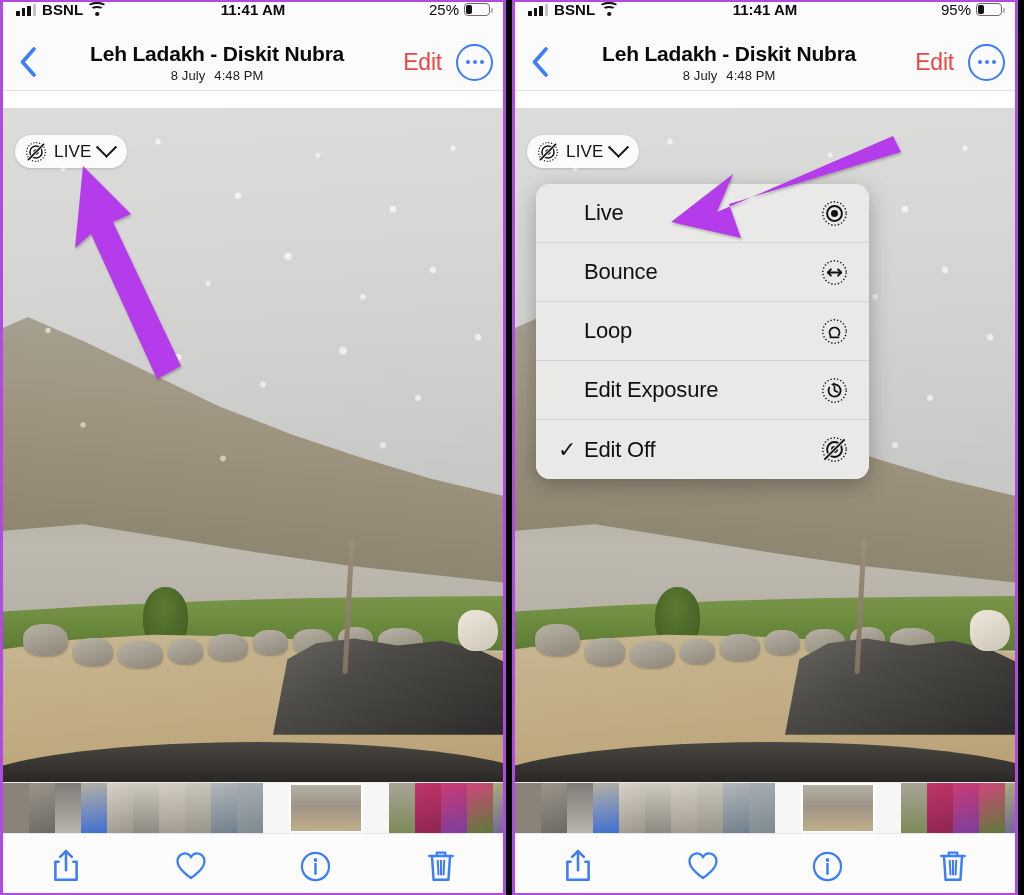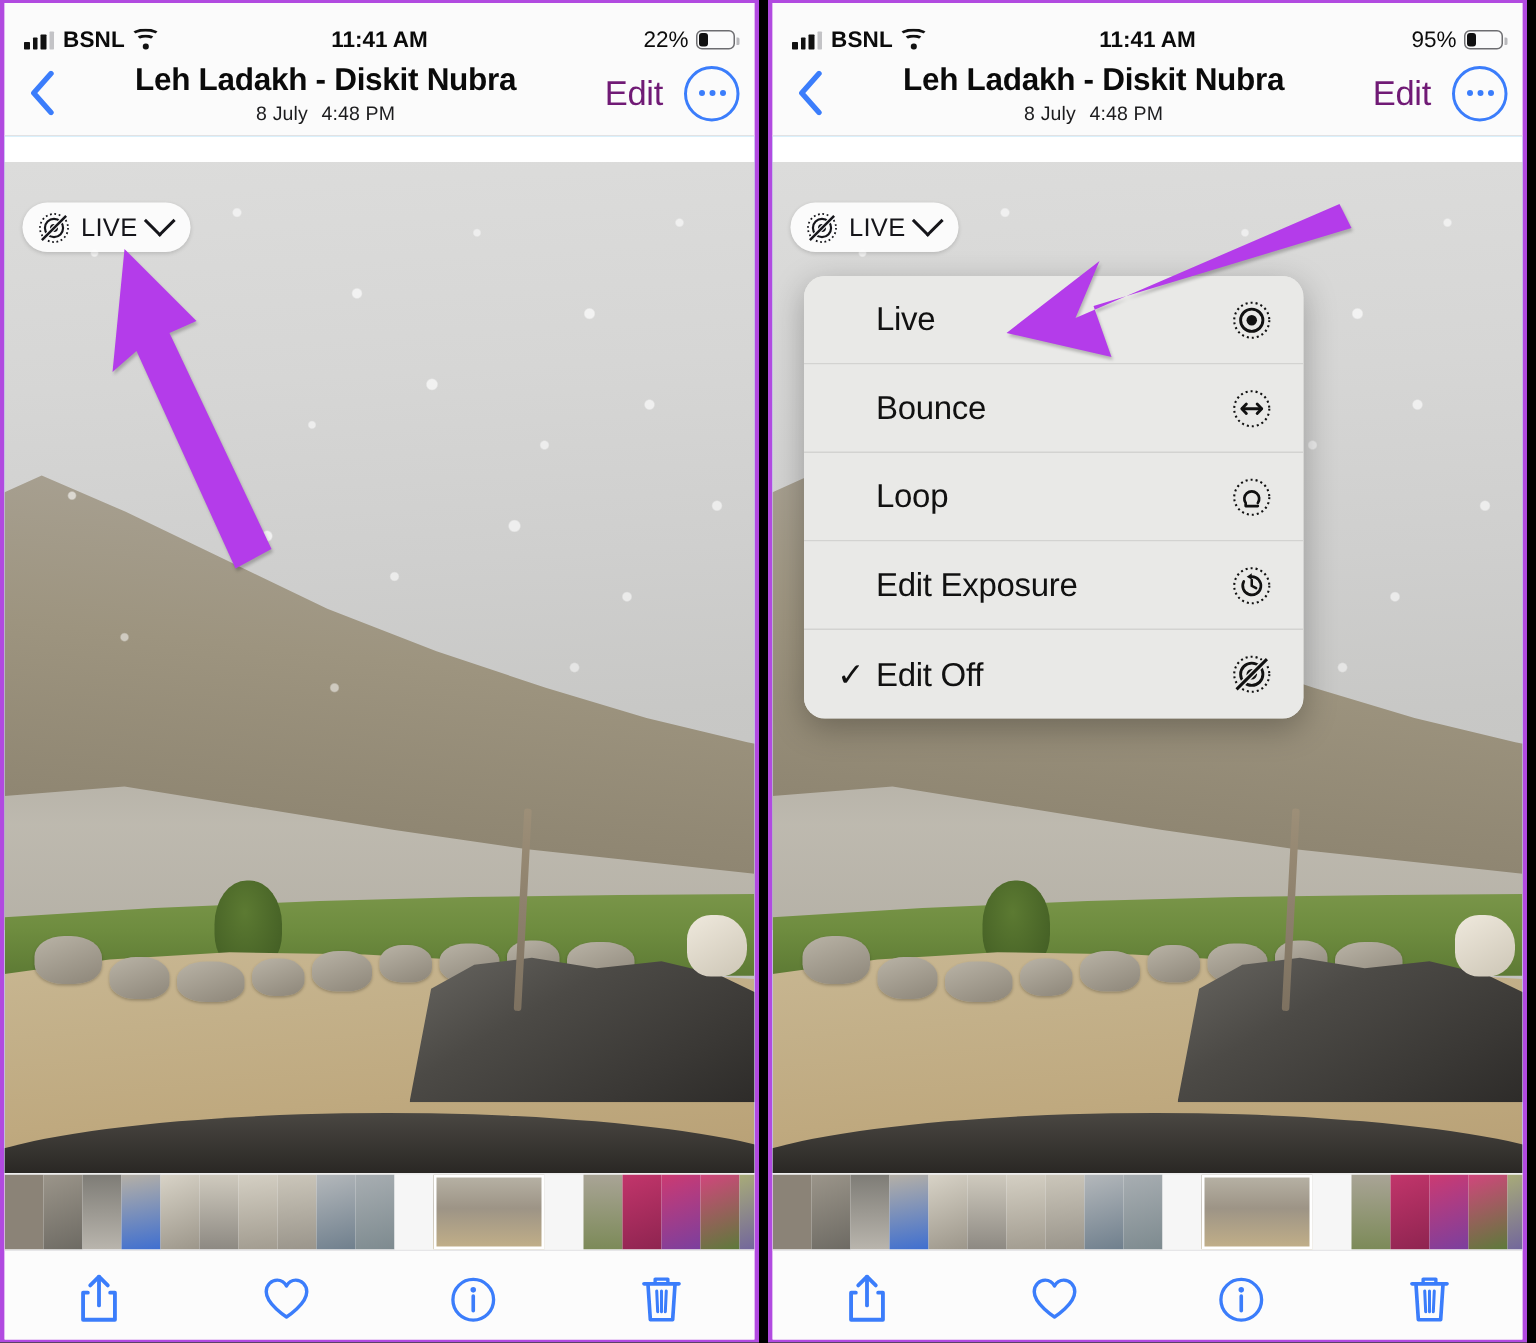--- a/index.html
+++ b/index.html
@@ -7,21 +7,21 @@
 
   .stage{position:relative;width:1024px;height:895px;display:flex;background:#000;}
 
   .panel{position:relative;width:506px;height:895px;box-sizing:border-box;
          border-left:3px solid #b14ae0;border-right:3px solid #b14ae0;
          border-top:2px solid #b14ae0;border-bottom:2px solid #b14ae0;
          background:#fff;overflow:hidden;}
   .panel.left{margin-right:6px;}
 
   
-  .statusbar{position:relative;height:30px;background:#fbfbfb;display:flex;align-items:flex-start;
+  .statusbar{position:relative;height:30px;background:#fbfbfb;display:flex;align-items:flex-end;
              padding:16px 13px;box-sizing:border-box;}
   .sb-left{display:flex;align-items:center;gap:6px;}
   .bars{display:flex;align-items:flex-end;gap:2px;height:12px;}
   .bars i{display:block;width:3.5px;background:#111;border-radius:.5px;}
   .bars i:nth-child(1){height:5px}
   .bars i:nth-child(2){height:7.5px}
   .bars i:nth-child(3){height:10px}
   .bars i:nth-child(4){height:12px;background:#c3c3c6}
   .carrier{font-size:15px;font-weight:600;color:#0b0b0b;letter-spacing:.1px;}
   .wifi{position:relative;width:16px;height:12px;}
@@ -39,27 +39,27 @@
 
   
   .navbar{position:relative;height:57px;background:#fbfbfb;display:flex;align-items:center;
           padding:0 10px 0 8px;box-sizing:border-box;border-bottom:1px solid #e2e2e4;}
   .back{width:34px;height:40px;display:flex;align-items:center;justify-content:center;flex:0 0 auto;}
   .back svg{display:block}
   .navtitle{flex:1;text-align:center;line-height:1;margin-left:-6px;}
   .navtitle .t1{font-size:21px;color:#0a0a0a;letter-spacing:-.2px;font-weight:bold;}
   .navtitle .t2{font-size:13px;color:#1c1c1e;margin-top:5px;letter-spacing:.1px;}
   .navtitle .t2 .sep{display:inline-block;width:9px}
-  .edit{font-size:23px;color:#701a75;padding:0 8px;flex:0 0 auto;letter-spacing:-.2px;}
+  .edit{font-size:23px;color:#ef4444;padding:0 8px;flex:0 0 auto;letter-spacing:-.2px;}
   .more{width:33px;height:33px;border:2px solid #3b7dfb;border-radius:50%;flex:0 0 auto;
         display:flex;align-items:center;justify-content:center;gap:3px;margin-left:6px;}
   .more i{width:4px;height:4px;border-radius:50%;background:#3b7dfb;display:block;}
 
   
-  .photo-wrap{position:relative;height:691px;background:#7dd3fc;}
+  .photo-wrap{position:relative;height:691px;background:#c2410c;}
   .gapwhite{height:17px;background:#fff;}
   .photo{position:relative;height:674px;overflow:hidden;background:#cfcfcd;}
   .photo .sky{position:absolute;inset:0;
       background:linear-gradient(177deg,#dcdcdb 0%,#d6d6d5 22%,#cfcfce 40%,#c8c8c6 55%,#c4c4c2 70%,#bebebc 100%);}
   .mtn{position:absolute;left:-4%;top:16%;width:112%;height:60%;
        background:linear-gradient(186deg,#b8b5ab 0%,#a9a294 28%,#9d947f 55%,#8f8672 80%,#857c68 100%);
        clip-path:polygon(0% 30%,8% 25%,18% 31%,30% 39%,42% 47%,55% 54%,68% 60%,80% 65%,92% 69%,100% 71%,100% 100%,0% 100%);}
   .scree{position:absolute;left:0;top:56%;width:100%;height:24%;
        background:linear-gradient(180deg,#b2aea4 0%,#c0bcb2 40%,#b5b1a7 100%);
        clip-path:polygon(0% 28%,16% 24%,34% 33%,52% 42%,70% 50%,88% 56%,100% 60%,100% 100%,0% 100%);opacity:.95;}
@@ -156,21 +156,21 @@
           </span>
         <span class="carrier">BSNL</span>
         <span class="wifi">
             <span class="a1"></span>
             <span class="a2"></span>
             <span class="dot"></span>
           </span>
       </div>
       <div class="sb-time">11:41 AM</div>
       <div class="sb-right">
-        <span class="batt-pct">22%</span>
+        <span class="batt-pct">25%</span>
         <span class="batt">
             <span class="fill" style="width: 5.8px;"></span>
             <span class="cap"></span>
           </span>
       </div>
     </div>
 
     <div class="navbar">
       <div class="back">
         <svg width="18" height="30" viewBox="0 0 18 30">

